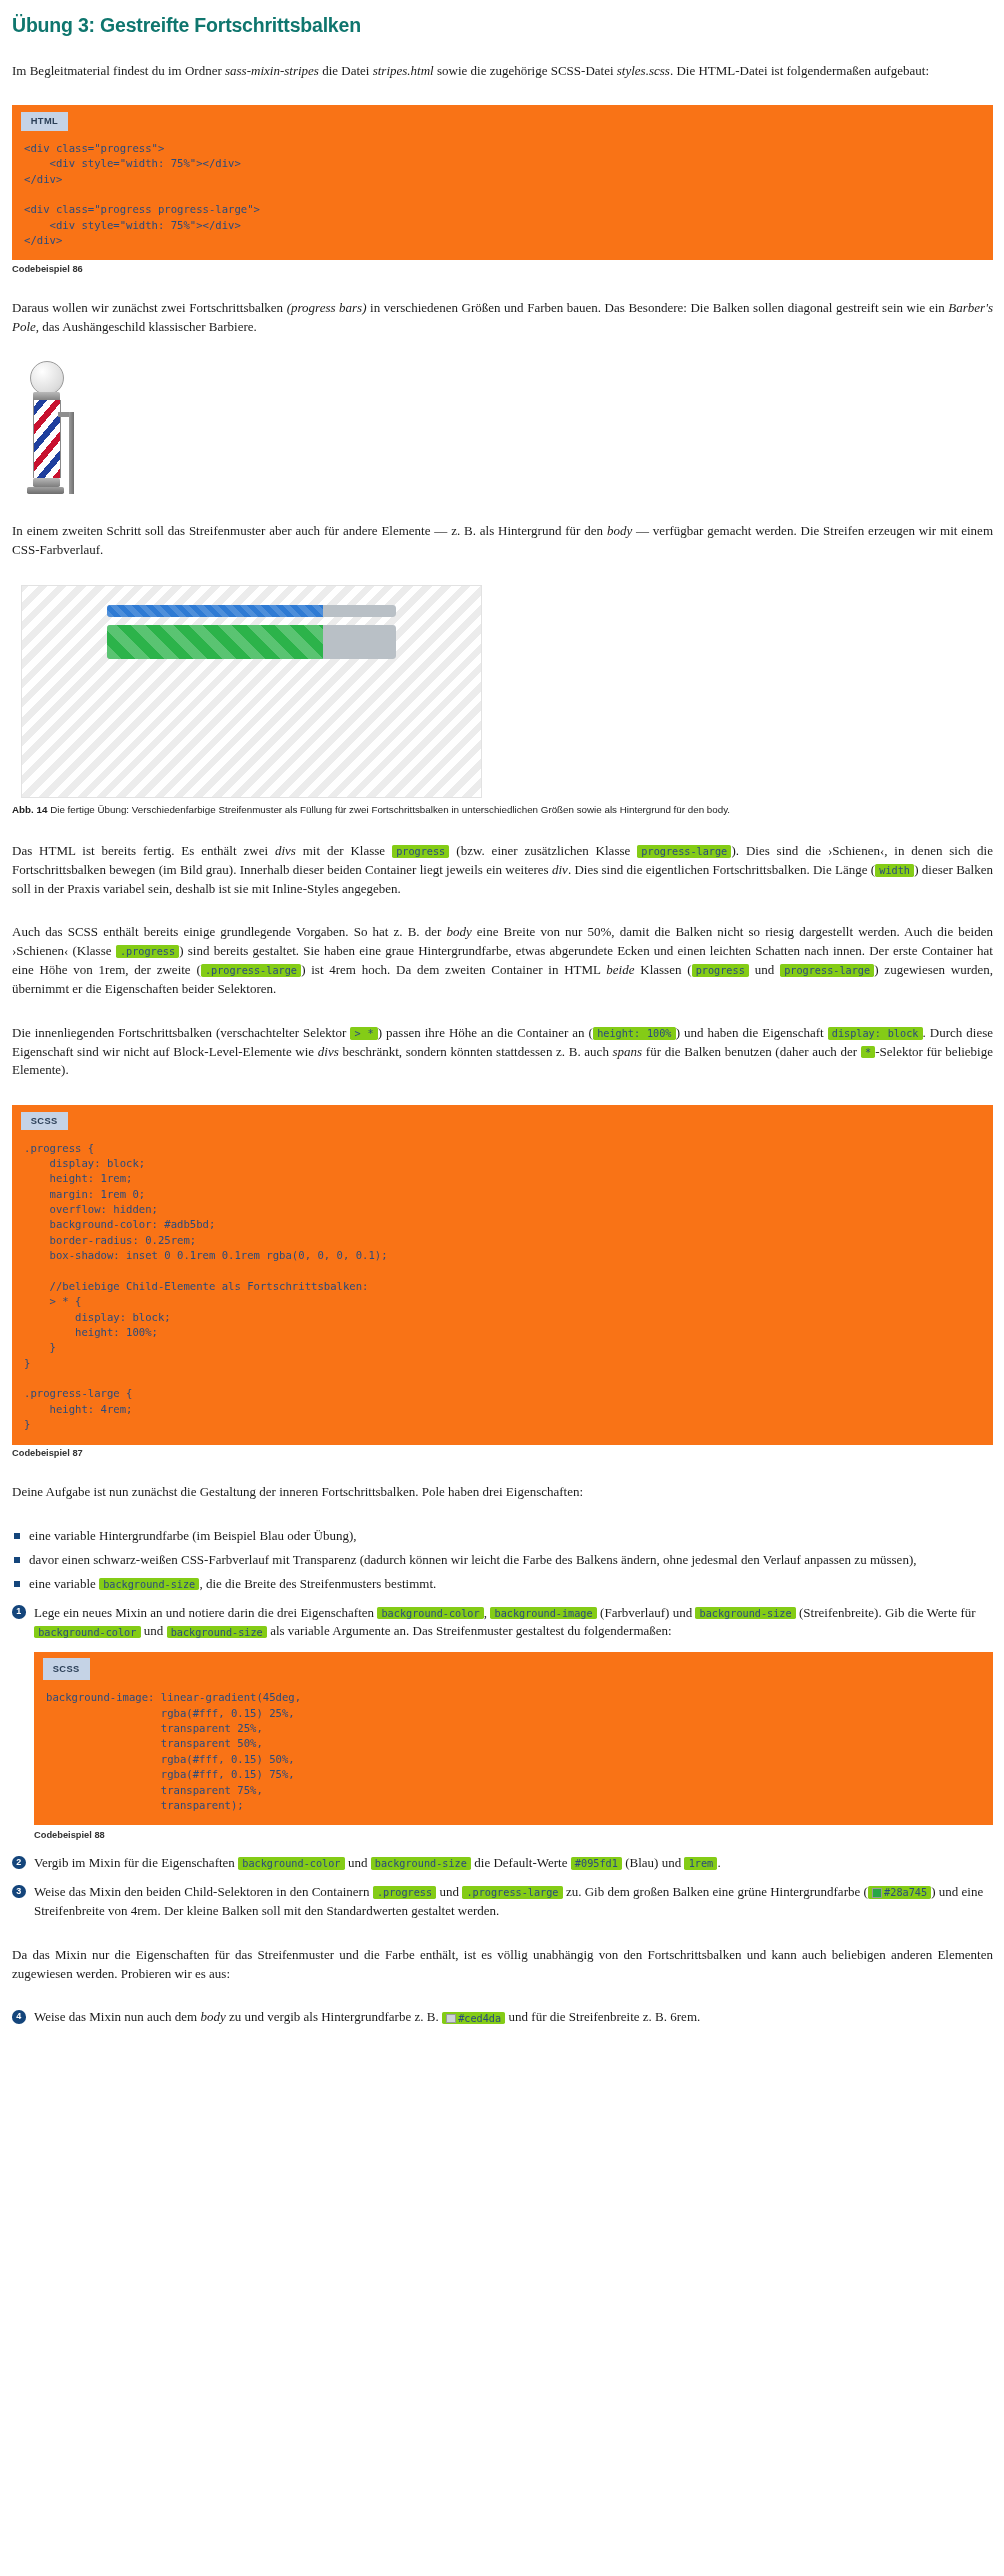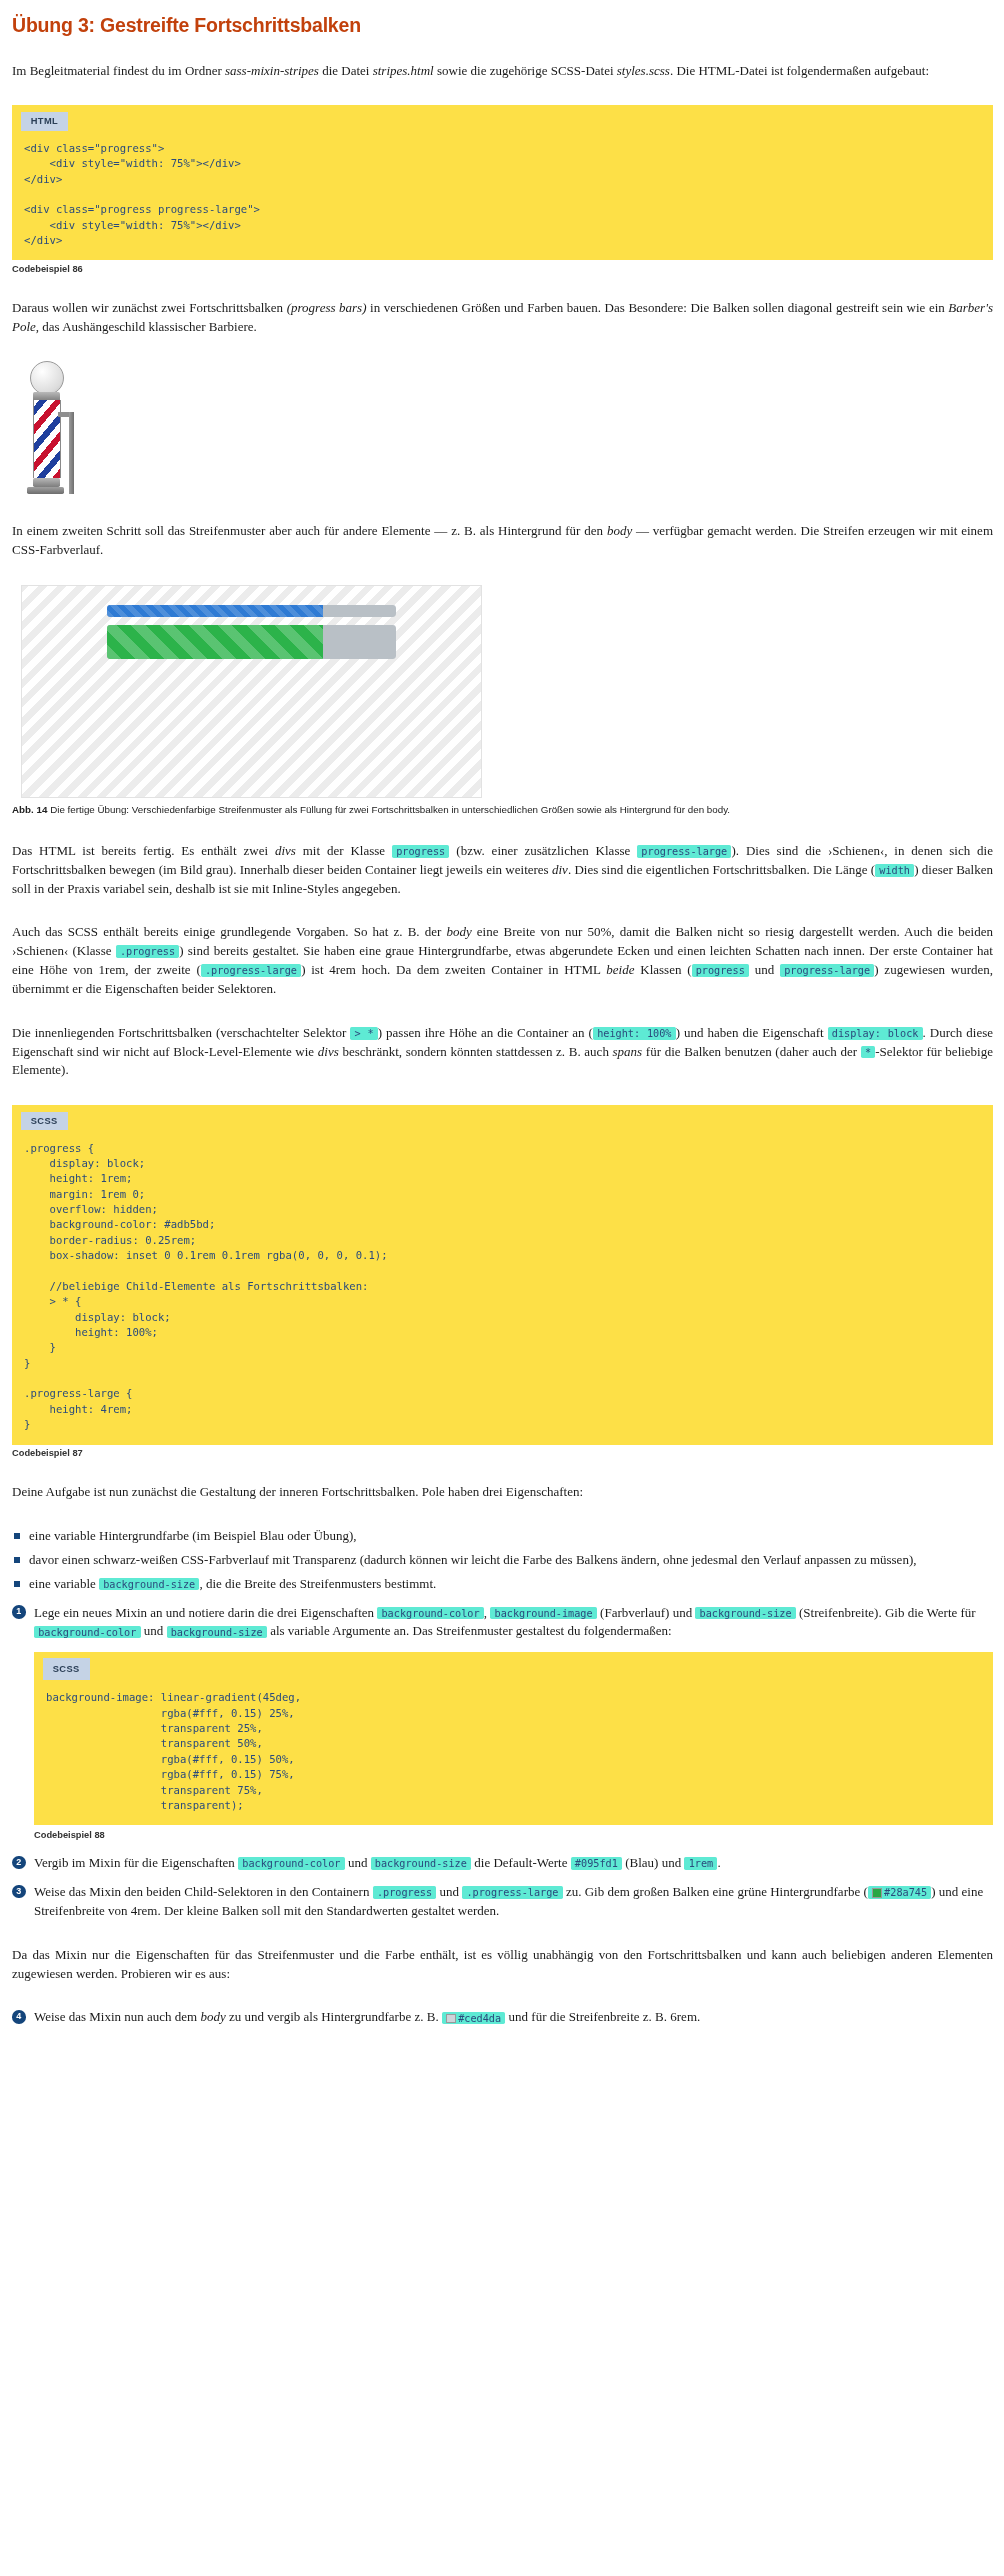--- a/index.html
+++ b/index.html
@@ -14,32 +14,32 @@
   }
   .page {
     width: 1005px;
     box-sizing: border-box;
     padding: 8.5px 12px 17px 12px;
   }
   h1.title {
     font-family: "Liberation Sans", sans-serif;
     font-size: 19.5px;
     font-weight: bold;
-    color: #c2410c;
+    color: #0f766e;
     margin: 5.1px 0 13.6px 0;
     letter-spacing: -0.2px;
   }
   p.para {
     font-size: 13px;
     line-height: 1.45;
     margin: 25px 0;
     text-align: justify;
   }
   .code-block {
-    background: #fde047;
+    background: #f97316;
     margin: 8.5px 0 1.7px 0;
     padding: 0;
   }
   .code-lang {
     display: inline-block;
     background: #c5d3e6;
     color: #2b3f57;
     font-family: "Liberation Sans", sans-serif;
     font-size: 9.3px;
     font-weight: bold;
@@ -68,21 +68,21 @@
     font-size: 9.8px;
     color: #222;
     margin: 5.1px 0 12px 0;
     line-height: 1.4;
   }
   .figcap b { font-weight: bold; }
   .figcap i { font-style: italic; }
   code.inline {
     font-family: "DejaVu Sans Mono", monospace;
     font-size: 10.2px;
-    background: #5eead4;
+    background: #84cc16;
     color: #2a4b7c;
     padding: 0.8px 4.2px;
     border-radius: 1.7px;
   }
   em { font-style: italic; }
 
   
   .barber-wrap {
     margin: 10.2px 0 0 8.5px;
   }

